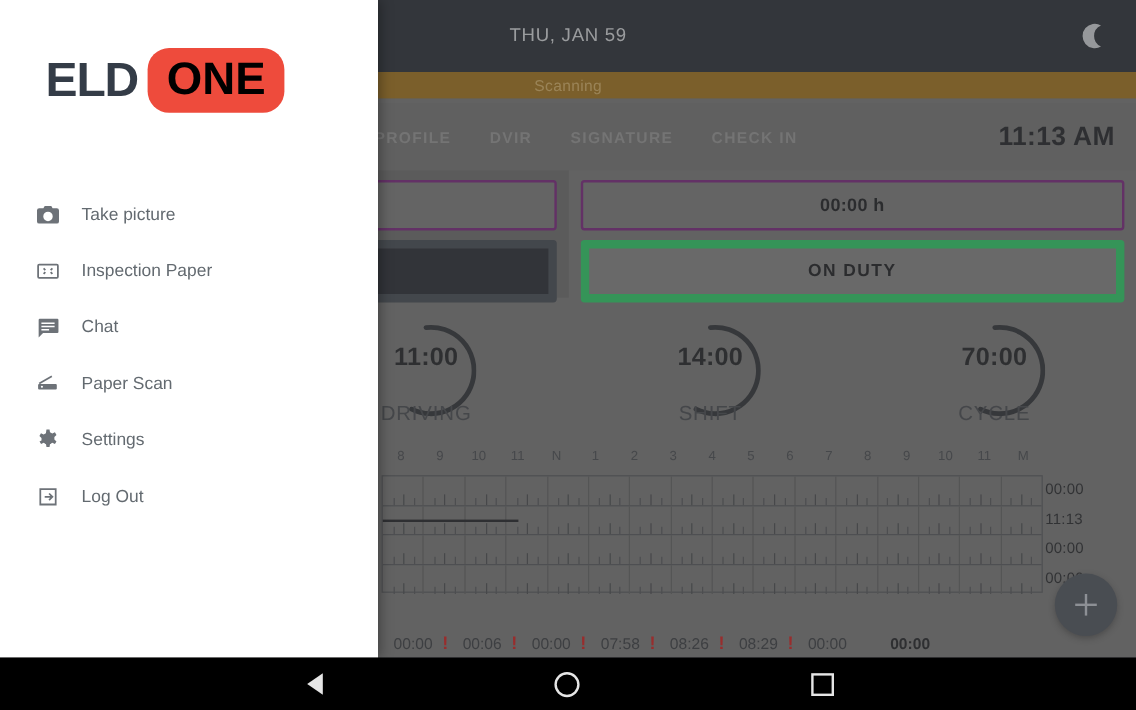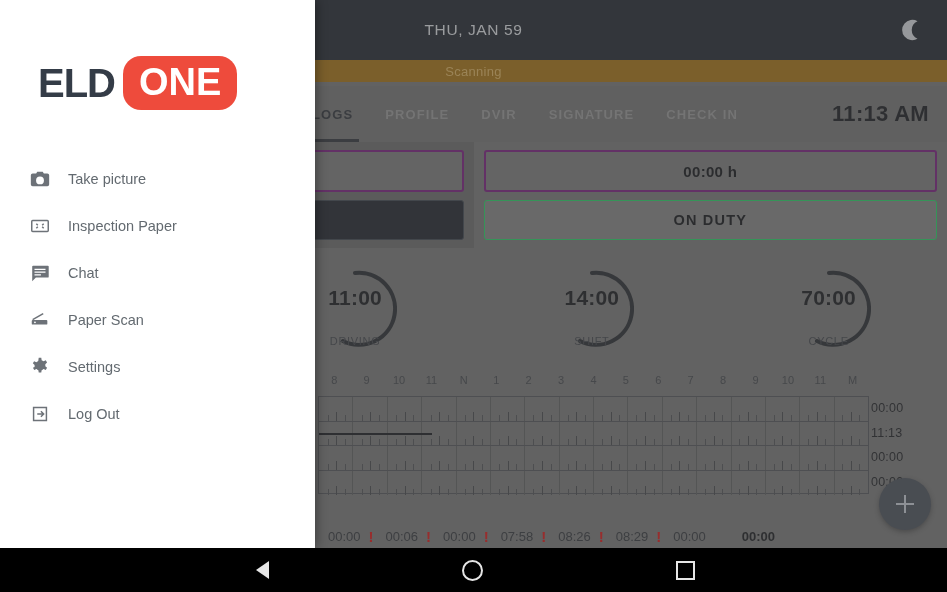--- a/index.html
+++ b/index.html
@@ -51,37 +51,37 @@
   
   .statusrow{position:absolute;left:0;top:142px;width:947px;height:106px;display:flex;}
   .statuscol{flex:1;padding:8px 10px 10px 10px;box-sizing:border-box;}
   .statuscol.sel{background:#636363;}
   .hrs{
     height:38px;border:2px solid #701a75;border-radius:3px;background:#727272;
     display:flex;align-items:center;justify-content:center;
     color:#101216;font-size:15px;font-weight:bold;letter-spacing:.3px;margin-bottom:8px;
   }
   .stbtn{
-    height:38px;border:1px solid #22c55e;border-radius:3px;background:#7a7a7a;
+    height:38px;border:7px solid #22c55e;border-radius:3px;background:#7a7a7a;
     display:flex;align-items:center;justify-content:center;
     color:#101216;font-size:14.5px;font-weight:bold;letter-spacing:1.2px;
   }
   .stbtn.on{background:#1c2029;border-color:#3a4049;color:#c9ccd1;}
 
   
   .gauges{position:absolute;left:0;top:248px;width:947px;height:122px;display:flex;}
   .gauge{flex:1;position:relative;display:flex;align-items:center;justify-content:center;}
   .gauge svg{position:absolute;left:50%;top:50%;transform:translate(-50%,-50%);}
   .gauge .val{
     position:absolute;left:0;right:0;top:38px;text-align:center;
     color:#15171b;font-size:21px;font-weight:bold;letter-spacing:.2px;
   }
   .gauge .lbl{
     position:absolute;left:0;right:0;top:87px;text-align:center;
-    color:#3d4046;font-size:11px;letter-spacing:.7px;
+    color:#3d4046;font-size:17px;letter-spacing:.7px;
   }
 
   
   .graphwrap{position:absolute;left:0;top:370px;width:947px;height:146px;}
   .hourlabels{position:absolute;left:318px;right:78px;top:4px;height:20px;display:flex;}
   .hourlabels div{flex:1;text-align:center;color:#3f4247;font-size:11px;}
   .gridbox{position:absolute;left:318px;right:78px;top:26px;height:98px;
            border:1px solid #4d4f53;border-top:1px solid #4d4f53;box-sizing:border-box;}
   .gridrow{position:relative;height:24.5px;box-sizing:border-box;border-bottom:1px solid #4d4f53;}
   .gridrow:last-child{border-bottom:none;}
@@ -115,26 +115,26 @@
   .fab .plus:before,.fab .plus:after{content:"";position:absolute;background:#b9bec6;}
   .fab .plus:before{left:0;top:8px;width:18px;height:2px;}
   .fab .plus:after{top:0;left:8px;height:18px;width:2px;}
 
   
   .scrim{position:absolute;left:0;top:0;width:947px;height:548px;background:rgba(80,80,80,.42);}
   .drawer{
     position:absolute;left:0;top:0;width:315px;height:548px;background:#fff;
     box-shadow:2px 0 10px rgba(0,0,0,.35);
   }
-  .logo{position:absolute;left:38px;top:56px;display:flex;align-items:center;}
+  .logo{position:absolute;left:38px;top:40px;display:flex;align-items:center;}
   .logo .eld{color:#343c47;font-size:40px;font-weight:bold;letter-spacing:-1px;line-height:1;}
   .logo .onebox{
     margin-left:8px;background:#ee4b3c;border-radius:18px;padding:7px 16px 9px 16px;
   }
-  .logo .one{color:#ffffff;font-size:38px;font-weight:bold;letter-spacing:0px;line-height:1;}
+  .logo .one{color:#000000;font-size:38px;font-weight:bold;letter-spacing:0px;line-height:1;}
 
   .menu{position:absolute;left:12px;top:155px;width:280px;}
   .mitem{height:47px;display:flex;align-items:center;}
   .mico{width:56px;display:flex;align-items:center;justify-content:center;color:#6d7278;}
   .mlabel{color:#636a70;font-size:14.5px;}
 
   
   .navbar{position:absolute;left:0;top:548px;width:947px;height:44px;background:#000;}
   .navbar .btn{position:absolute;top:0;height:44px;width:60px;display:flex;align-items:center;justify-content:center;}
   .nb-back{left:232px;}
@@ -159,21 +159,20 @@
         </svg>
       </div>
     </div>
 
     <div class="scanbar">
       <span>Scanning</span>
     </div>
 
     <div class="tabsbar">
       <div class="tabs">
-        <div class="tab active">LOGS</div>
         <div class="tab">PROFILE</div>
         <div class="tab">DVIR</div>
         <div class="tab">SIGNATURE</div>
         <div class="tab">CHECK IN</div>
       </div>
       <div class="clock">11:13 AM</div>
     </div>
 
     <div class="statusrow">
       <div class="statuscol sel">

